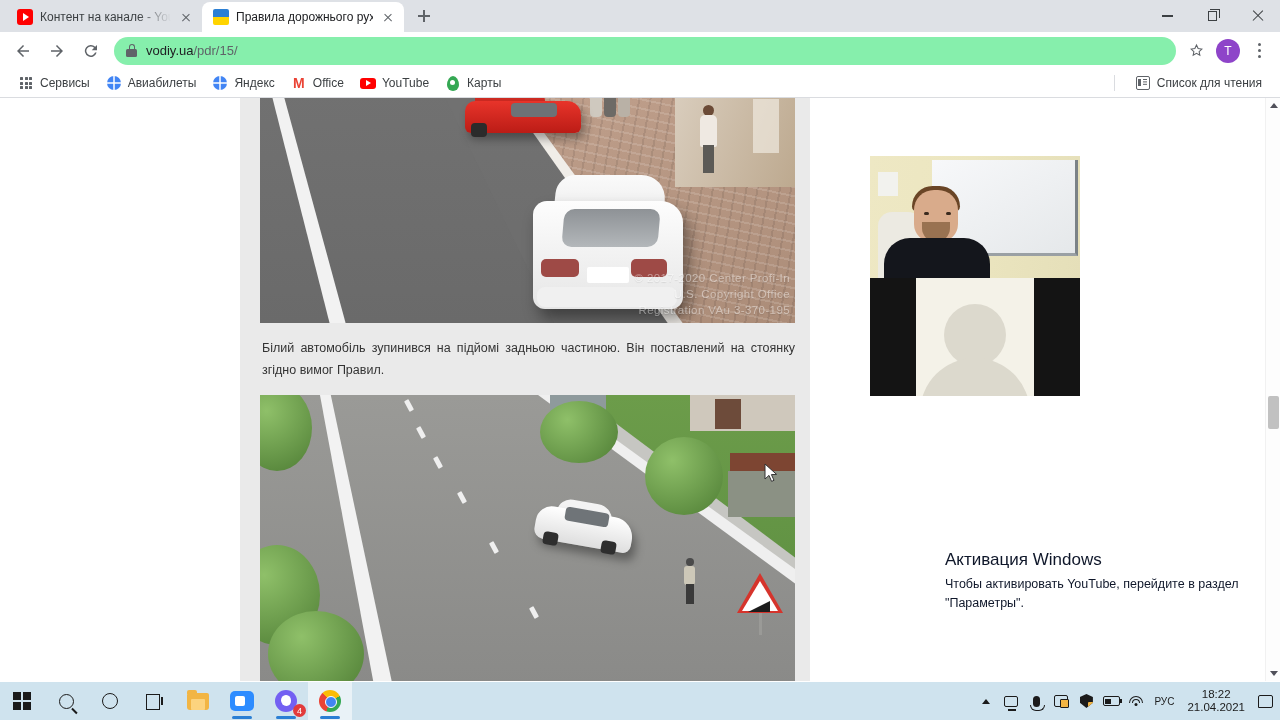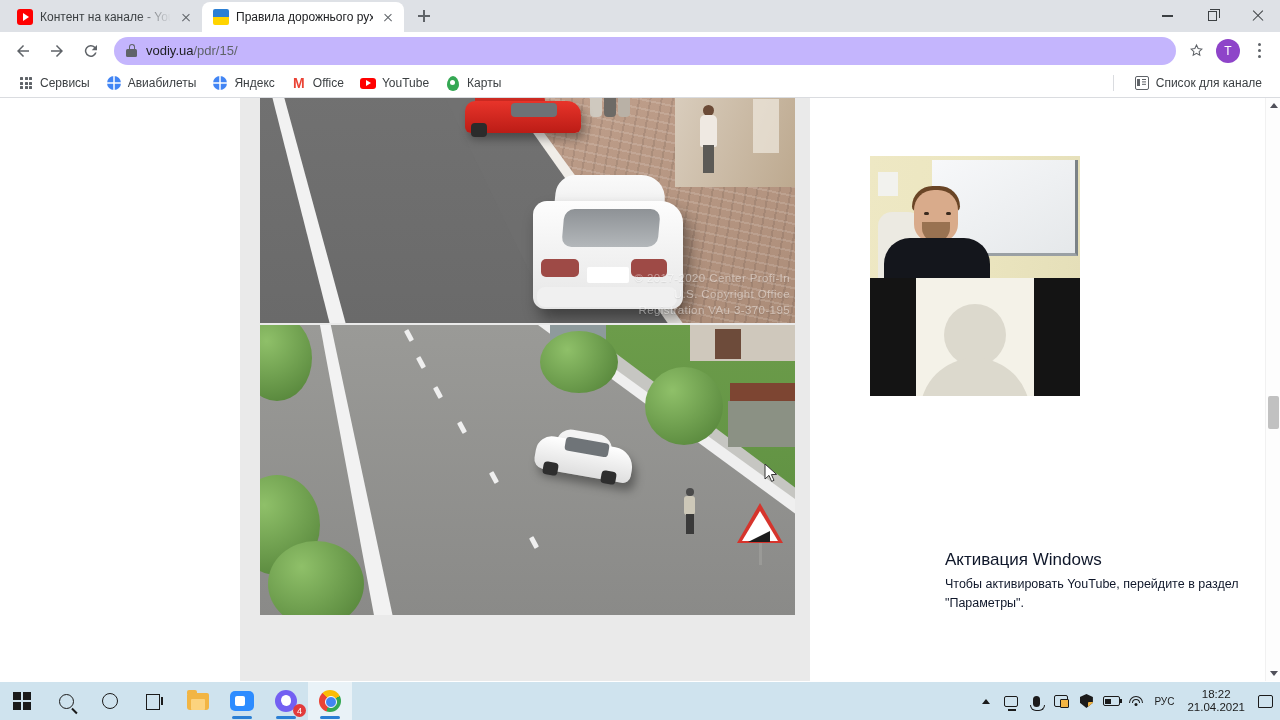--- a/index.html
+++ b/index.html
@@ -41,21 +41,21 @@
   .wc-max { width:9.5px; height:9.5px; border:1.3px solid #3c4043; position:relative; }
   .wc-max:before { content:""; position:absolute; left:1px; top:-3.5px; width:9.5px; height:8px; border:1.3px solid #3c4043; border-bottom:none; border-left:none; }
   .wc-close { width:12px; height:12px; position:relative; }
   .wc-close:before, .wc-close:after { content:""; position:absolute; left:-1px; top:5.4px; width:14px; height:1.3px; background:#3c4043; }
   .wc-close:before { transform:rotate(45deg);} .wc-close:after{ transform:rotate(-45deg);}
 
   
   .toolbar { height:37px; background:#fff; display:flex; align-items:center; padding:0 8px; }
   .nav-btn { width:30px; height:30px; margin-right:4px; display:flex; align-items:center; justify-content:center; cursor:pointer; color:#5f6368; }
   .nav-btn svg { width:18px; height:18px; }
-  .omnibox { flex:1; height:28px; background:#c4b5fd; border-radius:14px; display:flex; align-items:center;
+  .omnibox { flex:1; height:28px; background:#86efac; border-radius:14px; display:flex; align-items:center;
              padding:0 12px; margin:0 6px 0 4px; font-size:13px; color:#202124; position:relative; }
   .lock-icon { width:11px; height:13px; margin-right:9px; position:relative; flex:0 0 11px; }
   .lock-icon .body { position:absolute; bottom:0; left:0; width:11px; height:8px; background:#5f6368; border-radius:1.5px; }
   .lock-icon .shackle { position:absolute; top:0; left:2.5px; width:6px; height:6px; border:1.6px solid #5f6368; border-bottom:none; border-radius:3px 3px 0 0; }
   .url-text { white-space:nowrap; }
   .url-host { color:#202124; }
   .url-path { color:#5f6368; }
   .star-btn { width:28px; height:28px; display:flex; align-items:center; justify-content:center; cursor:pointer; }
   .avatar { width:24px; height:24px; border-radius:50%; background:#8e44c9; color:#fff; font-size:12px;
             display:flex; align-items:center; justify-content:center; margin:0 6px; cursor:pointer; }
@@ -385,21 +385,21 @@
           </span>
         <span>Карты</span>
       </div>
 
       <div class="bm-right">
         <span class="bm-sep"></span>
         <div class="bm">
           <span class="bm-ico">
               <span class="reading-ico"></span>
             </span>
-          <span>Список для канале</span>
+          <span>Список для чтения</span>
         </div>
       </div>
     </div>
 
     <div class="viewport">
 
       <div class="page-left-pane"></div>
       <div class="page-center">
 
         <div class="content-col">
@@ -437,20 +437,21 @@
               <div class="plate"></div>
                 <div class="bumper"></div>
             </div>
             <div class="wm">
               <div>© 2017-2020 Center Profi-In</div>
               <div>U.S. Copyright Office</div>
               <div>Registration VAu 3-370-195</div>
             </div>
           </div>
 
+          <p class="caption">Білий автомобіль зупинився на підйомі задньою частиною. Він поставлений на стоянку згідно вимог Правил.</p>
 
           <div class="media-img img2">
             <div class="rd2-grass"></div>
             <div class="rd2-road"></div>
             <div class="rd2-curb"></div>
             <div class="rd2-road-edge-r"></div>
             <div class="rd2-line-l"></div>
 
             <div class="rd2-dash" style="left:143px; top:8px;  transform:rotate(62deg);"></div>
             <div class="rd2-dash" style="left:155px; top:35px; transform:rotate(62deg);"></div>

